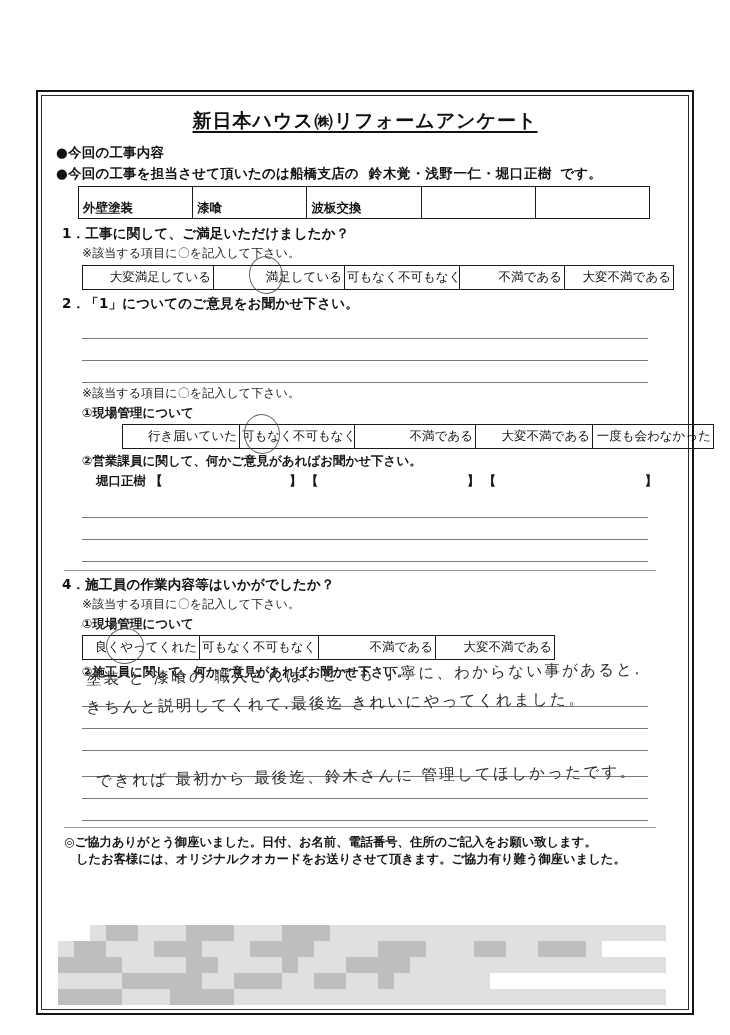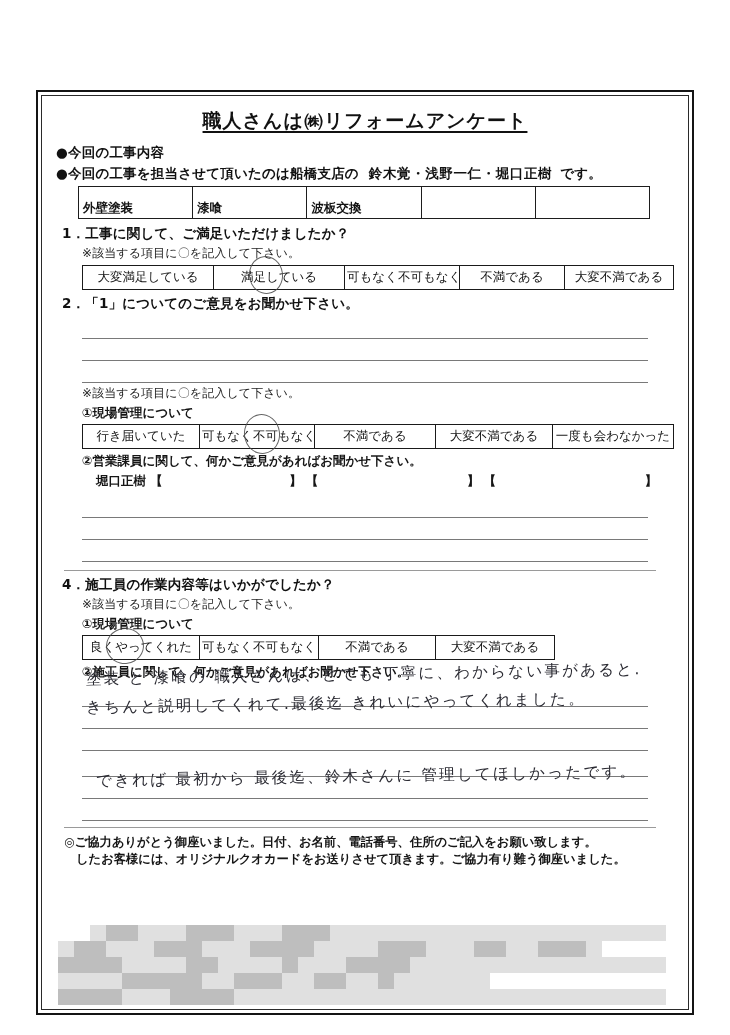--- a/index.html
+++ b/index.html
@@ -163,35 +163,35 @@
 
   
   .choice-wrap { position: relative; margin-left: 26px; }
   .choice-table {
     border-collapse: collapse;
     table-layout: fixed;
   }
   .choice-table td {
     border: 1px solid #1a1a1a;
     height: 23px;
-    text-align: center;
+    text-align: right;
     font-size: 12.5px;
     color: #141414;
     padding: 0 2px;
     white-space: nowrap;
     position: relative;
   }
   .t-q1 { width: 566px; }
   .t-q1 td:nth-child(1){width:126px}
   .t-q1 td:nth-child(2){width:126px}
   .t-q1 td:nth-child(3){width:110px}
   .t-q1 td:nth-child(4){width:100px}
   .t-q1 td:nth-child(5){width:104px}
 
-  .t-q3 { width: 566px; }
+  .t-q3 { width: 566px; margin-left: 40px; }
   .t-q3 td:nth-child(1){width:112px}
   .t-q3 td:nth-child(2){width:110px}
   .t-q3 td:nth-child(3){width:116px}
   .t-q3 td:nth-child(4){width:112px}
   .t-q3 td:nth-child(5){width:116px}
 
   .t-q4 { width: 452px; border-radius: 6px; }
   .t-q4 td:nth-child(1){width:112px}
   .t-q4 td:nth-child(2){width:114px}
   .t-q4 td:nth-child(3){width:112px}
@@ -280,21 +280,21 @@
 <body>
 
 <div id="page">
 
 
   <div id="frame">
     <div id="frame-inner"></div>
 
     <div id="content">
 
-      <div class="form-title">職人さんは㈱リフォームアンケート</div>
+      <div class="form-title">新日本ハウス㈱リフォームアンケート</div>
 
       <div class="bullet-line">
         <span>●</span><span>今回の工事内容</span>
       </div>
 
       <div class="bullet-line">
         <span>●</span><span>今回の工事を担当させて頂いたのは船橋支店の</span><span class="staff-names" style="margin-left:10px">鈴木覚・浅野一仁・堀口正樹</span><span style="margin-left:8px">です。</span>
       </div>
       <table class="work-table">
         <tbody>

